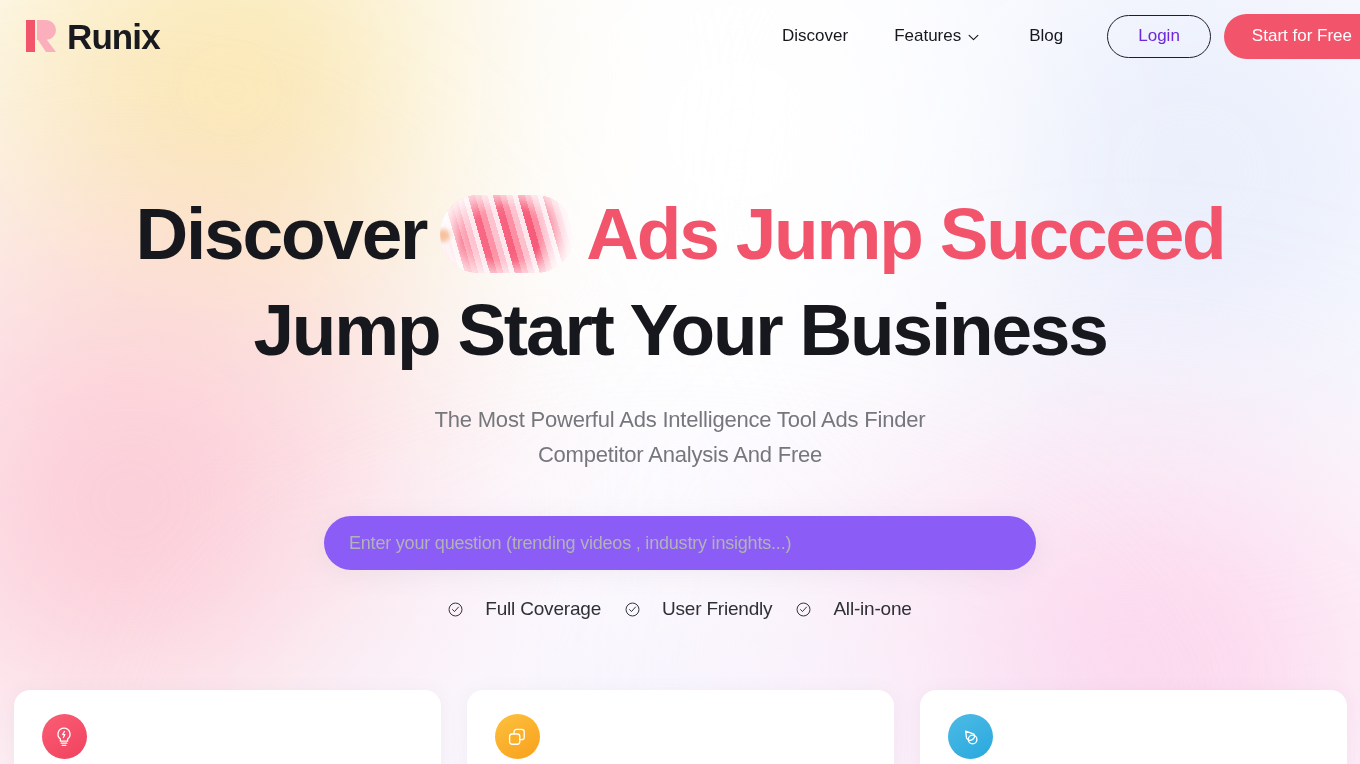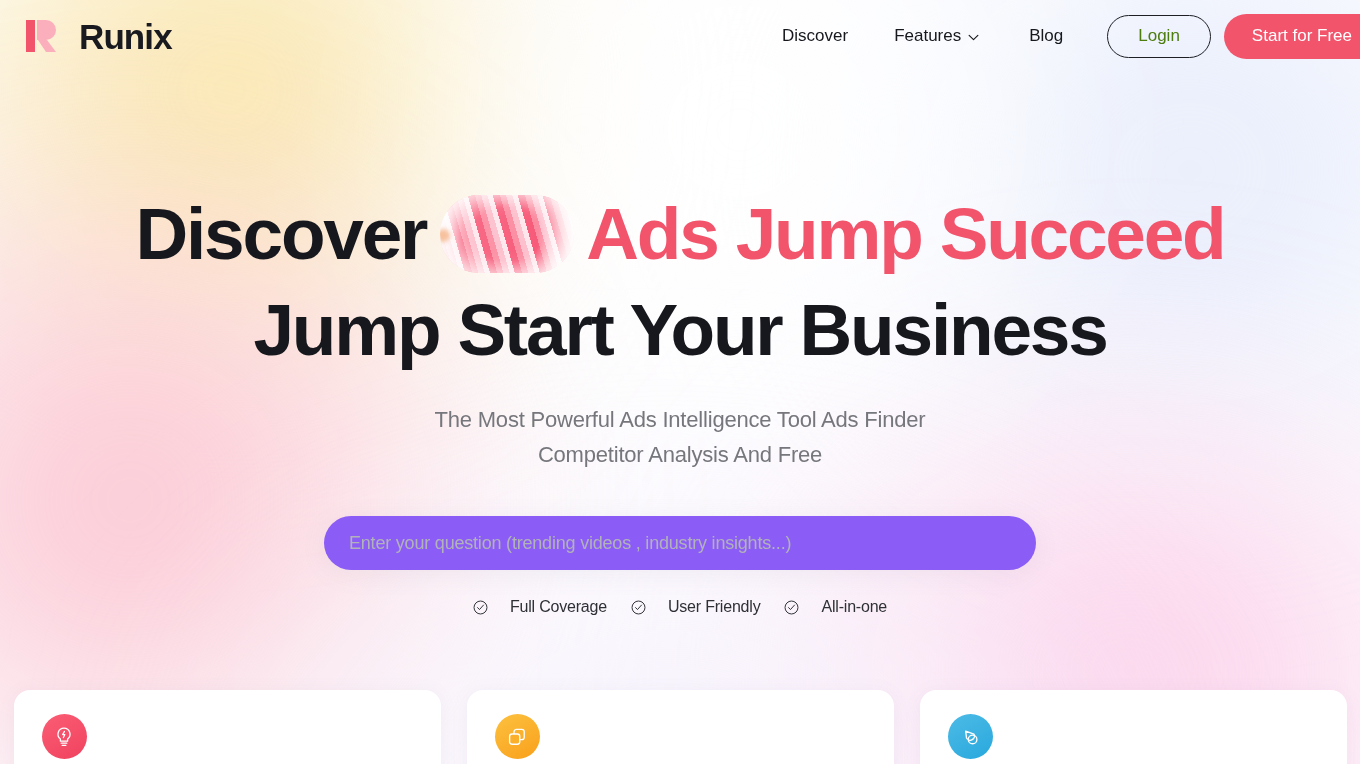--- a/index.html
+++ b/index.html
@@ -66,21 +66,21 @@
     top: 0; left: 0; right: 0;
     height: 72px;
     display: flex;
     align-items: center;
     padding-left: 24px;
     z-index: 20;
   }
   .brand {
     display: flex;
     align-items: center;
-    gap: 21px;
+    gap: 9px;
     cursor: pointer;
   }
   .brand-mark { width: 34px; height: 36px; display: block; }
   .brand-name {
     font-size: 35px;
     font-weight: 700;
     color: #191a1f;
     letter-spacing: -0.9px;
     line-height: 1;
   }
@@ -112,21 +112,21 @@
   }
   .btn-login {
     margin-left: 30px;
     border: 1.5px solid #1d1f24;
     background: transparent;
     border-radius: 999px;
     height: 43px;
     padding: 0 30px;
     font-size: 17px;
     font-weight: 500;
-    color: #4d7c0f;
+    color: #6d28d9;
     cursor: pointer;
     font-family: inherit;
     white-space: nowrap;
   }
   .btn-cta {
     margin-left: 13px;
     margin-right: -28px;
     background: #f2546c;
     border: none;
     border-radius: 999px;
@@ -252,21 +252,21 @@
     margin-top: 28px;
     display: flex;
     align-items: center;
     justify-content: center;
     gap: 24px;
   }
   .chip {
     display: flex;
     align-items: center;
     gap: 22px;
-    font-size: 16px;
+    font-size: 19px;
     color: #2e3036;
     letter-spacing: -0.2px;
   }
   .chip svg { display: block; }
 
   
   .cards {
     position: absolute;
     left: 0; right: 0;
     top: 690px;

